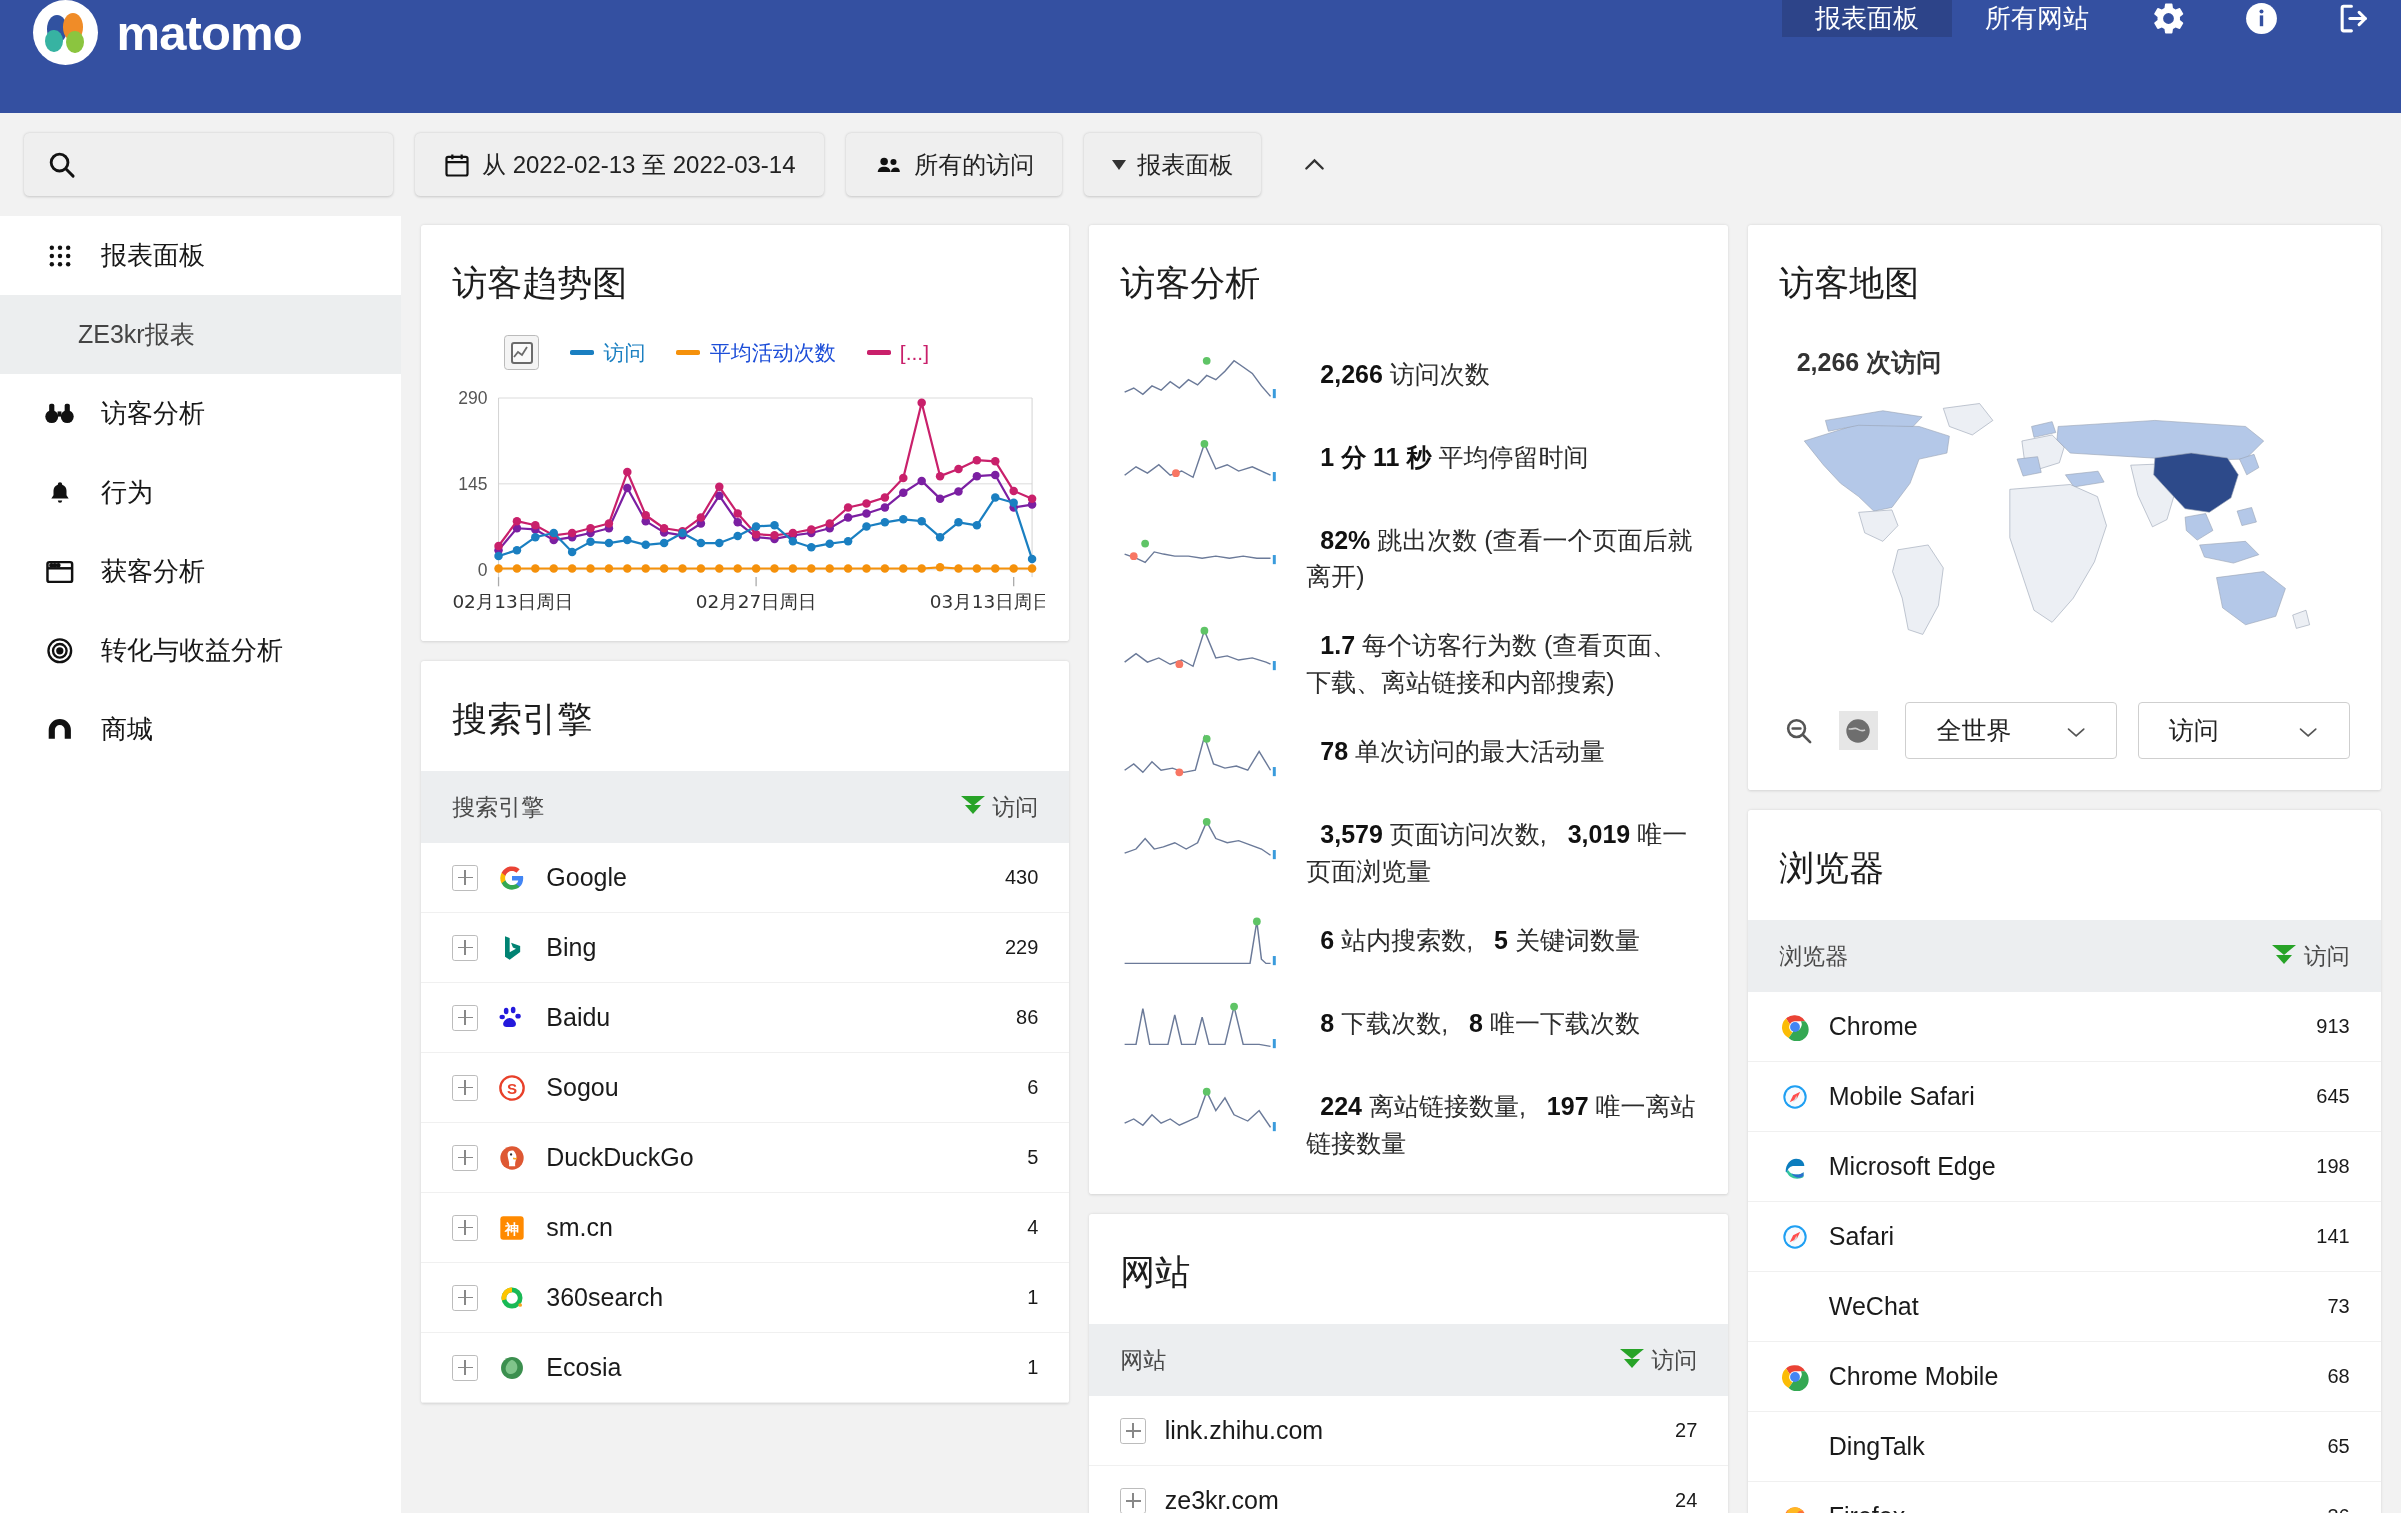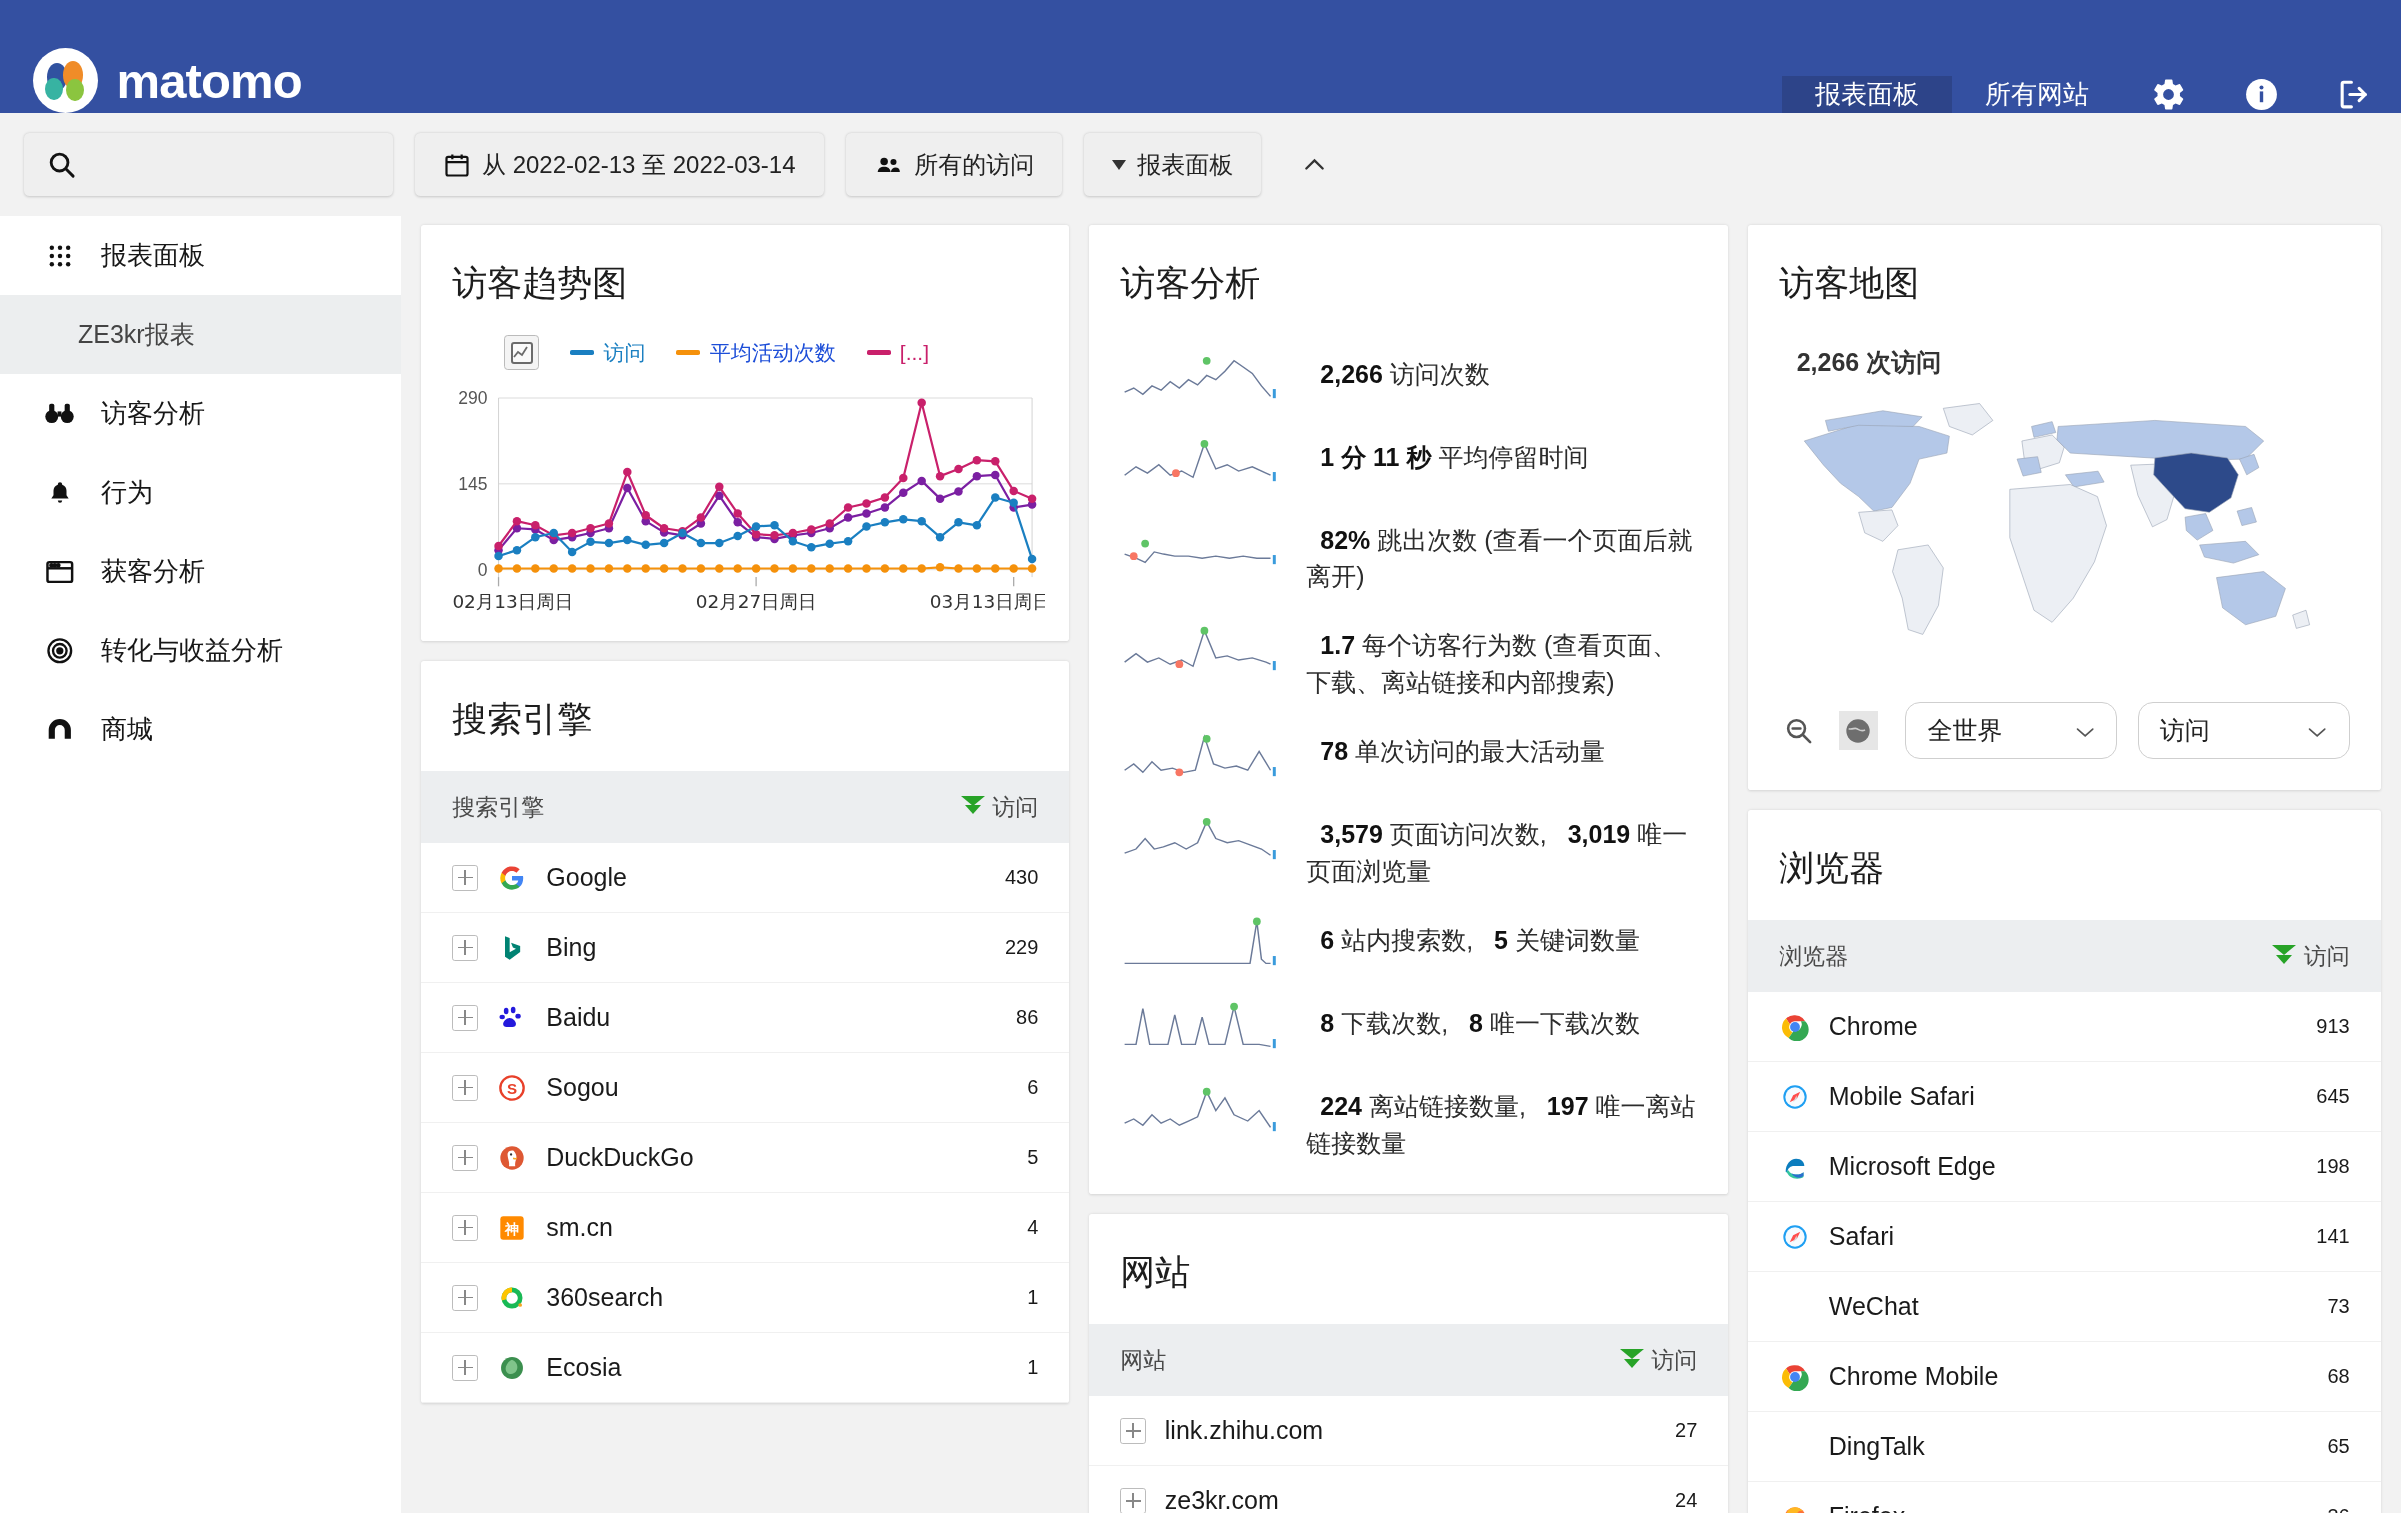--- a/index.html
+++ b/index.html
@@ -6,21 +6,21 @@
   html, body {
     width: 2401px; height: 1514px;
     background: #f2f2f2;
     font-family: "Liberation Sans", "DejaVu Sans", sans-serif;
     overflow: hidden;
   }
 
   
   #topnav {
     height: 113px; background: #3450a1;
-    display: flex; align-items: flex-end; position: relative;
+    display: flex; align-items: flex-start; position: relative;
   }
   #brand { display: flex; align-items: center; padding-left: 33px; gap: 18.5px; }
   #logo-mark {
     width: 65px; height: 65px; border-radius: 50%;
     background: #fff; position: relative; overflow: hidden;
     display: flex; align-items: center; justify-content: center;
   }
   #logo-mark .blob { position: absolute; border-radius: 50%; }
   #logo-mark .b1 { width: 20.3px; height: 28px; background: #3152a0; left: 14px; top: 14.8px; }
   #logo-mark .b2 { width: 20.3px; height: 28px; background: #f08c28; left: 29.6px; top: 13px; }
@@ -155,22 +155,22 @@
   #map-count {
     position: absolute; left: 41px; top: 9.2px;
     font-size: 25px; font-weight: 700; color: #333;
     background: rgba(255,255,255,.82); padding: 1.8px 7.4px; z-index: 3;
   }
   #map-controls {
     display: flex; align-items: center; padding: 13px 31px 31px 31px; gap: 20.3px;
   }
   .map-icon-btn { width: 39px; height: 39px; display:flex; align-items:center; justify-content:center; cursor:pointer; }
   .map-select {
-    height: 57px; border: 0.9px solid #cfcfcf; background: #fff; border-radius: 15px;
-    display: flex; align-items: center; padding: 0 21px; font-size: 25px; color: #222;
+    height: 57px; border: 0.9px solid #cfcfcf; background: #fff; border-radius: 4px;
+    display: flex; align-items: center; padding: 0 30px; font-size: 25px; color: #222;
     cursor: pointer;
   }
   .map-select .chev { margin-left: auto; padding-left: 28px; }
   #sel-region { width: 212px; margin-left: auto; }
   #sel-metric { width: 212px; }
 </style>
 </head>
 <body>
 
 <div id="topnav">

